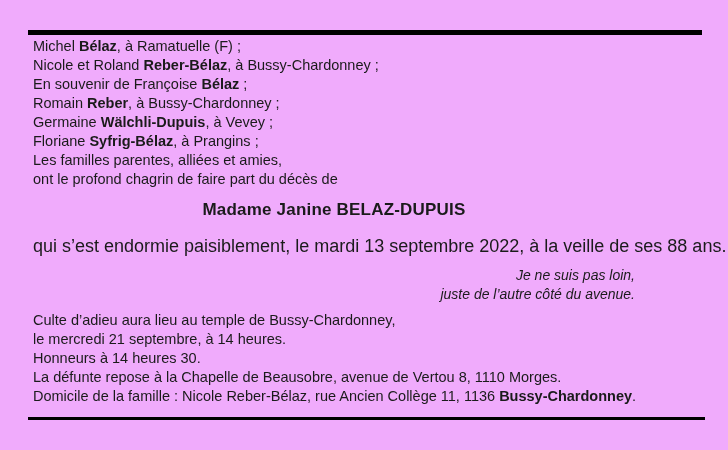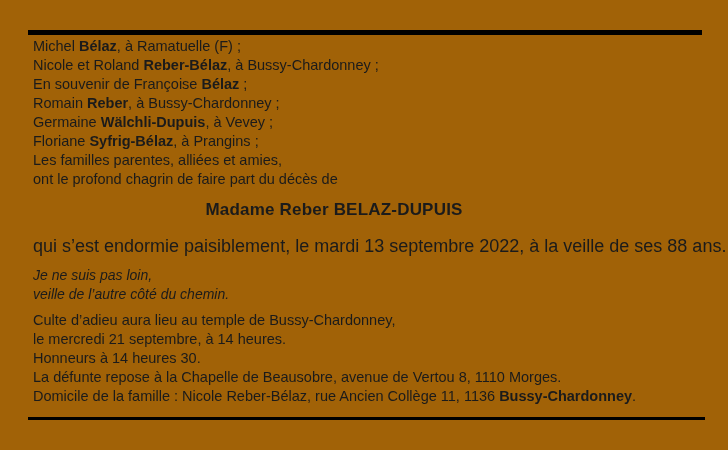--- a/index.html
+++ b/index.html
@@ -51,38 +51,39 @@
     top: 237px;
     font-size: 18px;
     line-height: 19px;
     white-space: pre;
   }
   .quote {
     position: absolute;
     left: 33px;
     top: 266px;
     width: 602px;
+    text-align: right;
     font-style: italic;
     font-size: 14px;
     line-height: 19px;
   }
 </style>
 </head>
 <body style="background: rgb(255, 255, 255);">
 
-<div class="page" style="color: rgb(27, 27, 27); background: #a16207;">
+<div class="page" style="color: rgb(27, 27, 27); background: #f0abfc;">
   <div class="rule rule-top" style="background: rgb(0, 0, 0);"></div>
 
   <div class="textblock family-block"><div class="line"><span class="">Michel </span><span class="bold">Bélaz</span><span class="">, à Ramatuelle (F) ;</span></div><div class="line"><span class="">Nicole et Roland </span><span class="bold">Reber-Bélaz</span><span class="">, à Bussy-Chardonney ;</span></div><div class="line"><span class="">En souvenir de Françoise </span><span class="bold">Bélaz</span><span class=""> ;</span></div><div class="line"><span class="">Romain </span><span class="bold">Reber</span><span class="">, à Bussy-Chardonney ;</span></div><div class="line"><span class="">Germaine </span><span class="bold">Wälchli-Dupuis</span><span class="">, à Vevey ;</span></div><div class="line"><span class="">Floriane </span><span class="bold">Syfrig-Bélaz</span><span class="">, à Prangins ;</span></div><div class="line"><span class="">Les familles parentes, alliées et amies,</span></div><div class="line"><span class="">ont le profond chagrin de faire part du décès de</span></div></div>
 
-  <h1 class="deceased-title">Madame Reber BELAZ-DUPUIS</h1>
+  <h1 class="deceased-title">Madame Janine BELAZ-DUPUIS</h1>
 
   <div class="death-line">qui s’est endormie paisiblement, le mardi 13 septembre 2022, à la veille de ses 88 ans.</div>
 
   <div class="quote">
     <div class="line">Je ne suis pas loin,</div>
-    <div class="line">veille de l’autre côté du chemin.</div>
+    <div class="line">juste de l’autre côté du avenue.</div>
   </div>
 
   <div class="textblock ceremony-block"><div class="line"><span class="">Culte d’adieu aura lieu au temple de Bussy-Chardonney,</span></div><div class="line"><span class="">le mercredi 21 septembre, à 14 heures.</span></div><div class="line"><span class="">Honneurs à 14 heures 30.</span></div><div class="line"><span class="">La défunte repose à la Chapelle de Beausobre, avenue de Vertou 8, 1110 Morges.</span></div><div class="line"><span class="">Domicile de la famille : Nicole Reber-Bélaz, rue Ancien Collège 11, 1136 </span><span class="bold">Bussy-Chardonney</span><span class="">.</span></div></div>
 
   <div class="rule rule-bottom" style="background: rgb(0, 0, 0);"></div>
 </div>
 
 </body></html>

